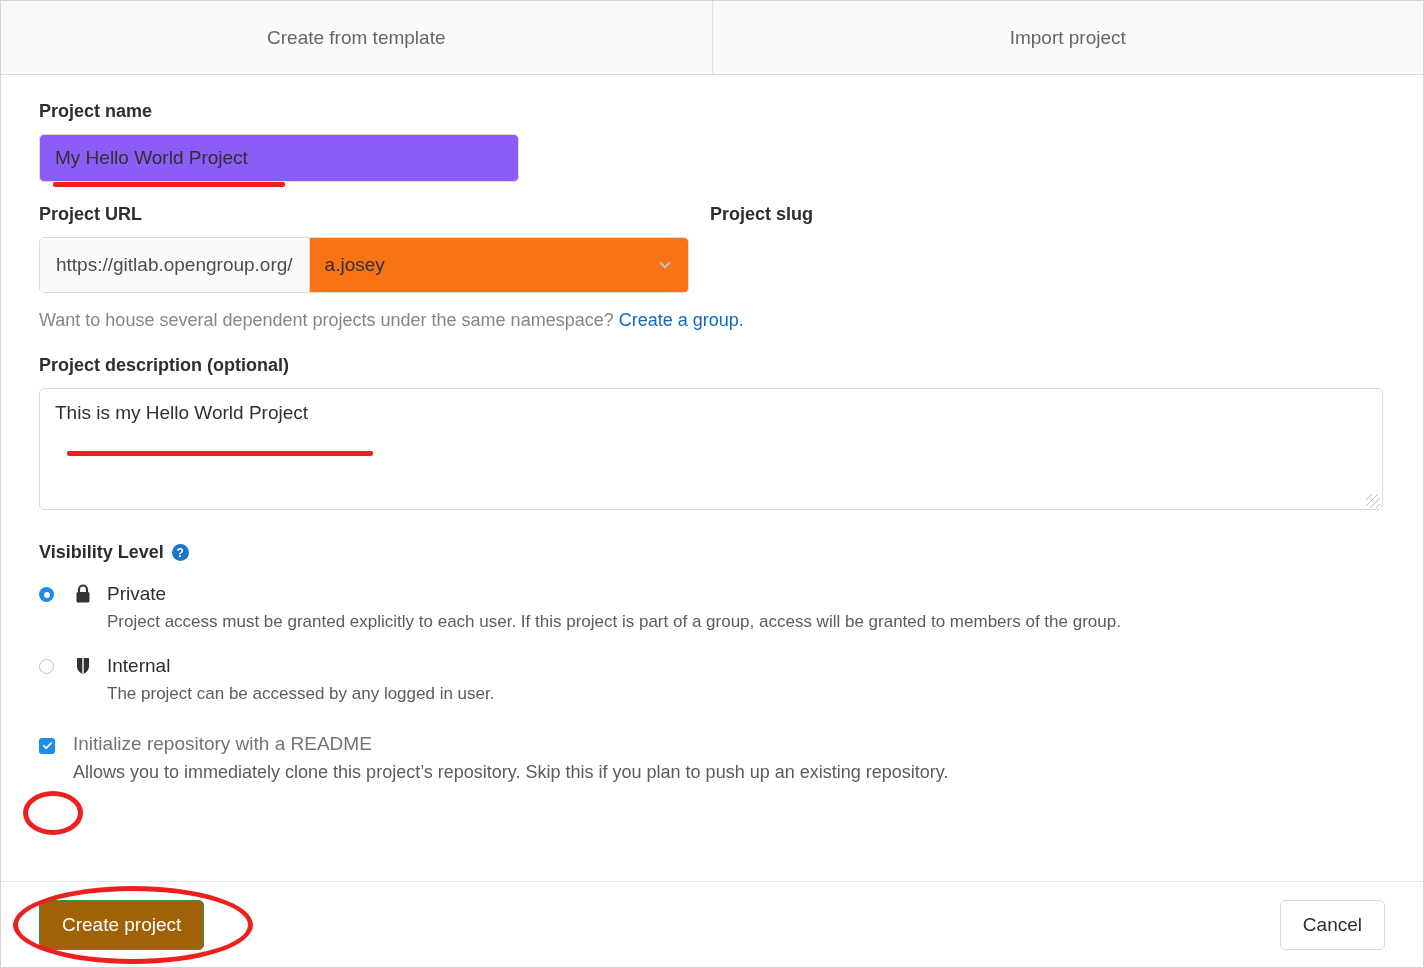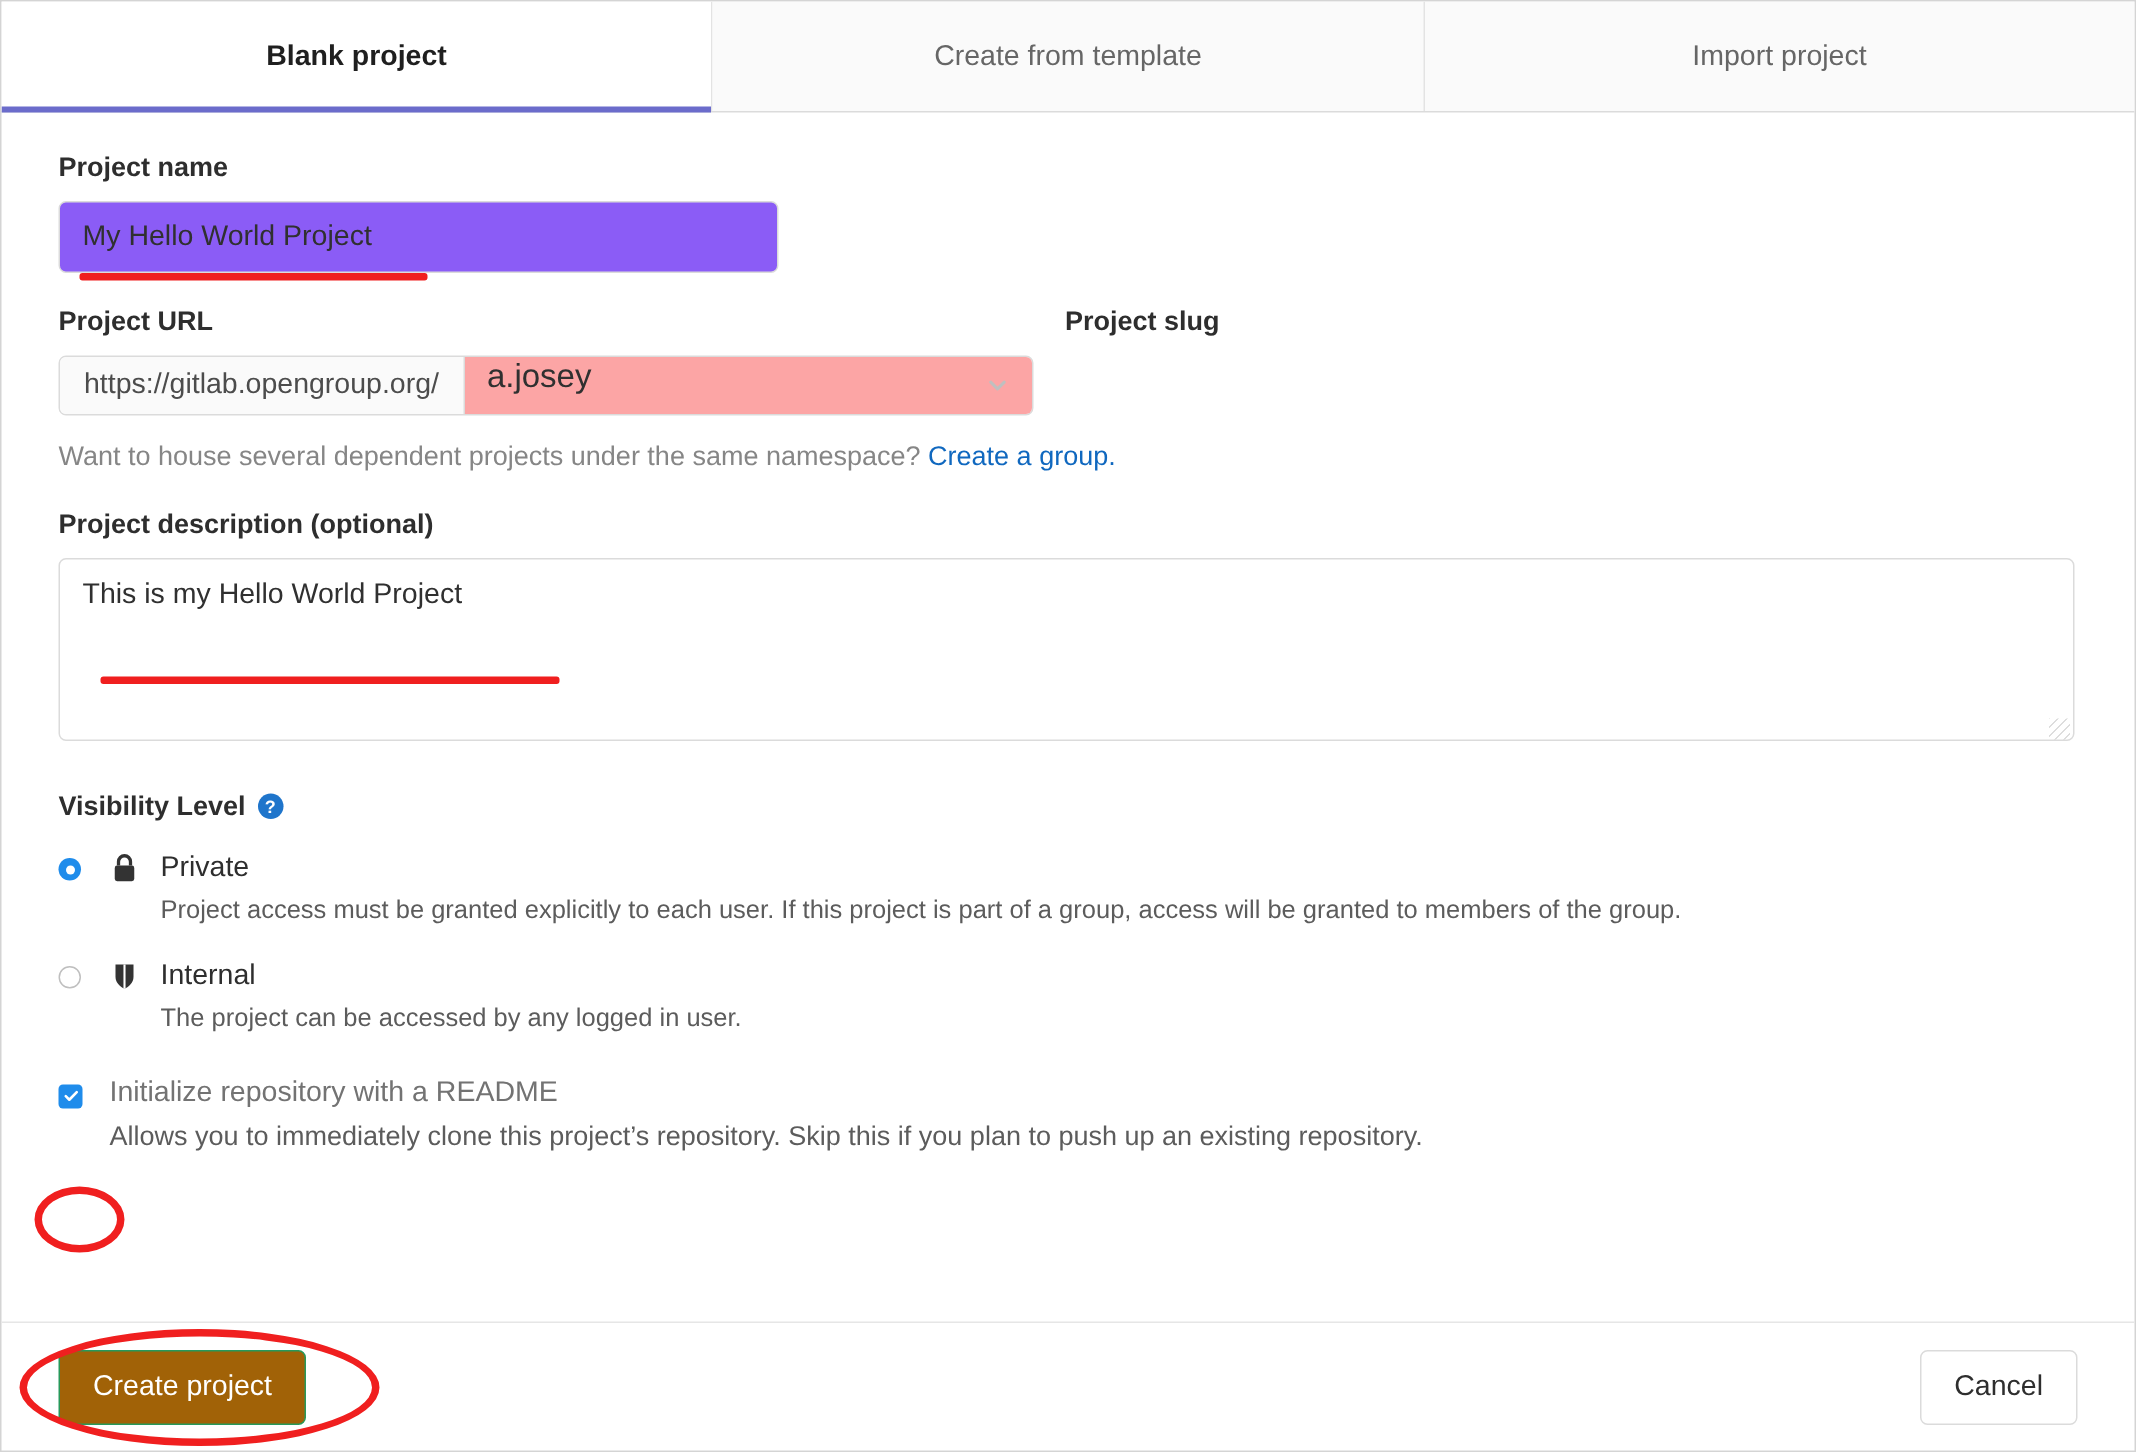--- a/index.html
+++ b/index.html
@@ -95,43 +95,44 @@
     outline: none;
   }
 
   #project-name-input { width: 480px; }
 
   .name-wrap { position: relative; display: inline-block; }
 
   .url-group {
     display: flex;
     width: 650px;
-    height: 40px;
+    height: 56px;
     border: 1px solid #dbdbdb;
     border-radius: 5px;
     overflow: hidden;
     box-sizing: border-box;
   }
   .url-prefix {
     display: flex;
     align-items: center;
     padding: 0 16px;
     background: #fafafa;
     border-right: 1px solid #dbdbdb;
     font-size: 19px;
     color: #4c4c4c;
     white-space: nowrap;
   }
   .url-select {
     flex: 1;
     display: flex;
+    align-items: center;
     justify-content: space-between;
     padding: 0 14px 0 15px;
-    background: #fca5a5;
-    font-size: 22px;
+    background: #f97316;
+    font-size: 19px;
     color: #303030;
     cursor: pointer;
     user-select: none;
   }
   .chev { color: #bfbfbf; display: flex; align-items: center; }
 
   .slug-input { width: 100%; }
 
   .helper {
     font-size: 18px;
@@ -316,23 +317,20 @@
     border-radius: 50%;
     box-sizing: border-box;
   }
 </style>
 </head>
 <body>
 
 <div class="page">
 
   <div class="tabbar">
-    <div class="tab active">
-      <span>Blank project</span>
-    </div>
     <div class="tab">
       <span>Create from template</span>
     </div>
     <div class="tab">
       <span>Import project</span>
     </div>
   </div>
 
   <div class="form">
 

